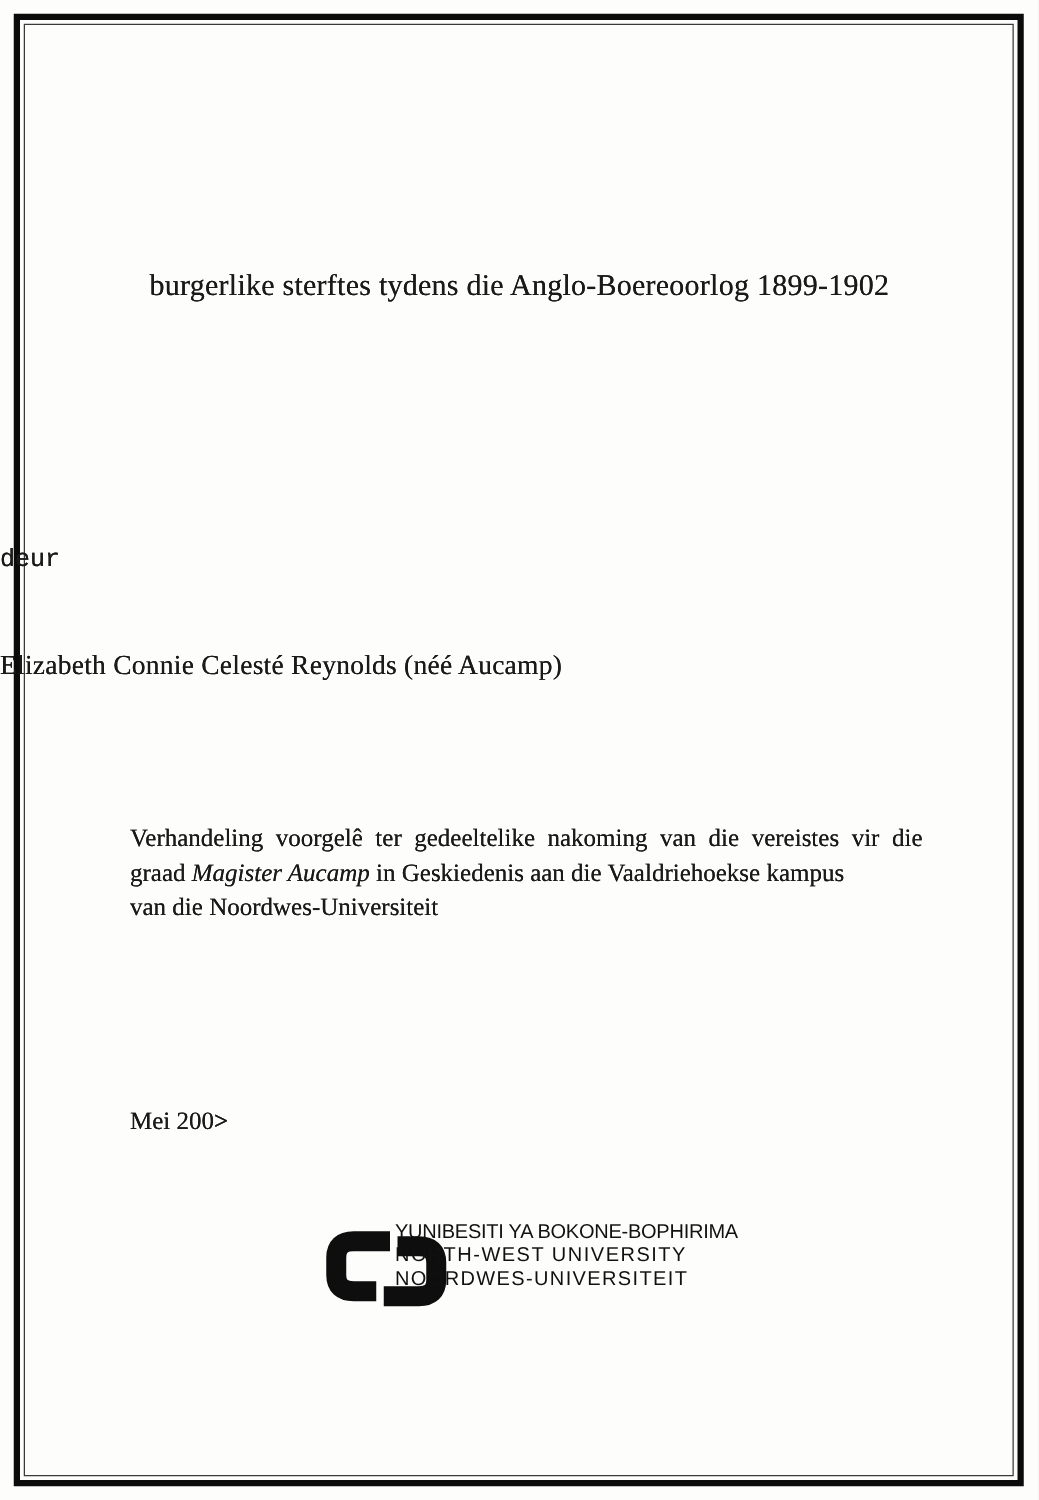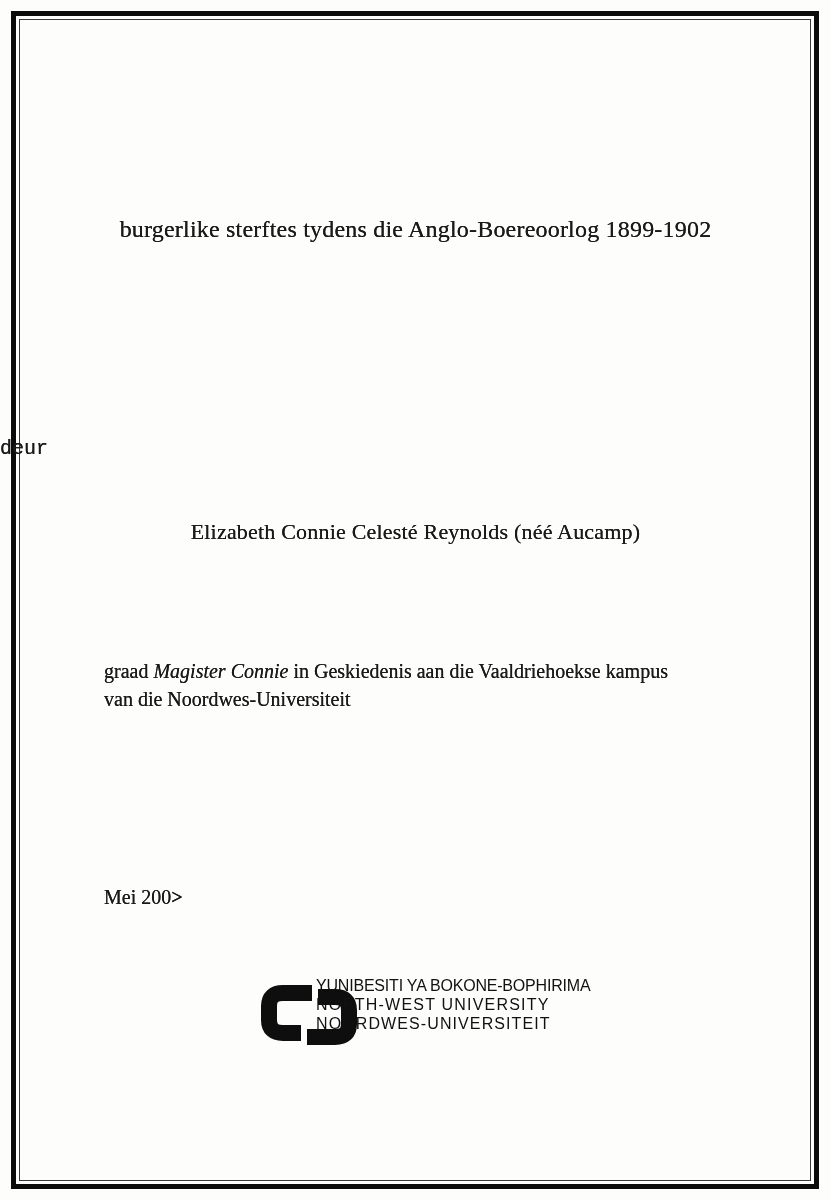--- a/index.html
+++ b/index.html
@@ -45,21 +45,21 @@
     top: 437px; left: 0; right: 0;
     text-align: left;
     font-size: 20px;
     text-shadow: 0 0 0.3px #1a1a1a;
     font-family: Liberation Mono, monospace;
   }
 
   .author {
     position: absolute;
     top: 519px; left: 0; right: 0;
-    text-align: center;
+    text-align: left;
     font-size: 22px;
     letter-spacing: 0.2px;
     text-shadow: 0 0 0.4px #1a1a1a;
   }
 
   .declaration {
     position: absolute;
     top: 658px; left: 104px; width: 634px;
     font-size: 20px;
     line-height: 27.5px;
@@ -118,21 +118,22 @@
 
   <div class="title-block">
     <div>burgerlike sterftes tydens die Anglo-Boereoorlog 1899-1902</div>
   </div>
 
   <div class="byline">deur</div>
 
   <div class="author">Elizabeth Connie Celesté Reynolds (néé Aucamp)</div>
 
   <div class="declaration">
-    <div><span>graad </span><span class="italic">Magister Connie</span><span> in Geskiedenis aan die Vaaldriehoekse kampus</span></div>
+    <div class="justified">Verhandeling voorgelê ter gedeeltelike nakoming van die vereistes vir die</div>
+    <div><span>graad </span><span class="italic">Magister Aucamp</span><span> in Geskiedenis aan die Vaaldriehoekse kampus</span></div>
     <div>van die Noordwes-Universiteit</div>
   </div>
 
   <div class="supervisor-block">
     <div><span>Mei 200</span><span class="date-glyph">&gt;</span></div>
   </div>
 
   <div class="logo">
     <span class="logo-mark">
       <svg viewBox="0 0 106 76" width="106" height="76" xmlns="http://www.w3.org/2000/svg">

